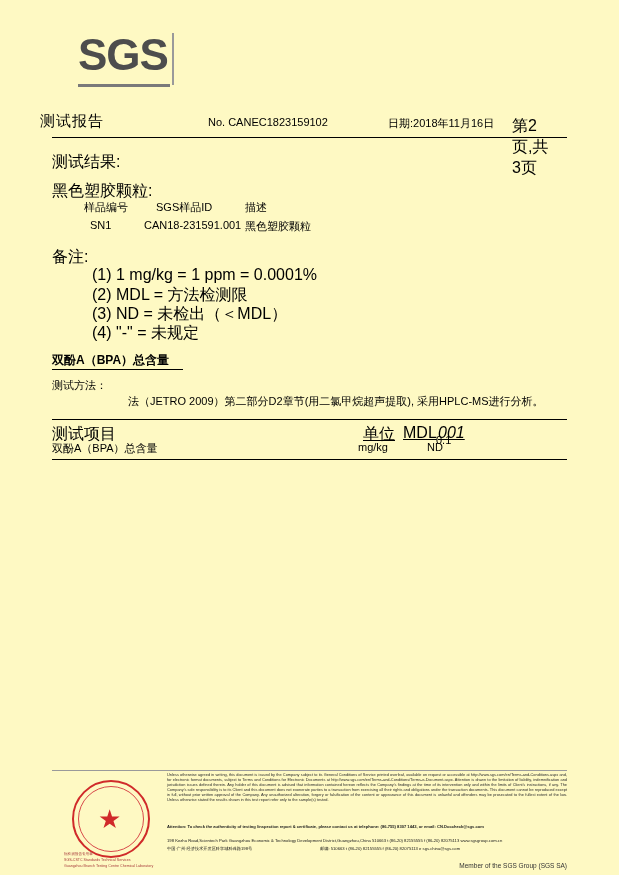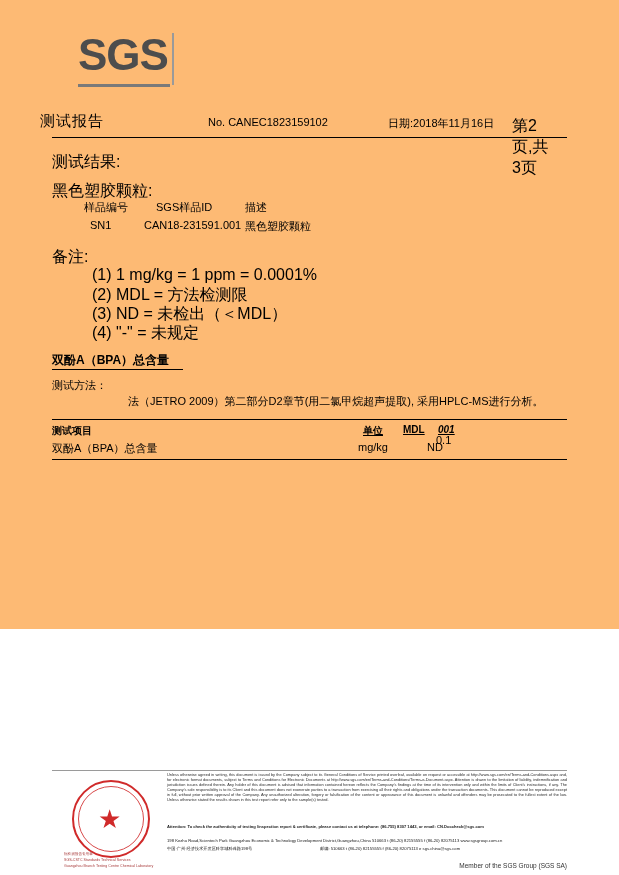--- a/index.html
+++ b/index.html
@@ -11,22 +11,22 @@
     width: 619px;
     height: 875px;
     font-family: "Liberation Sans", sans-serif;
     color: #1a1a1a;
     position: relative;
     overflow: hidden;
   }
   .page {
     position: relative;
     width: 619px;
-    height: 629px;
-    background: #fdba74;
+    height: 875px;
+    background: #fef9c3;
   }
 
   
   .logo-wrap {
     position: absolute;
     left: 78px;
     top: 33px;
     width: 100px;
     height: 52px;
   }
@@ -146,21 +146,21 @@
   }
 
   .lbl-method { position: absolute; left: 52px; top: 378px; font-size: 11px; color: #000; white-space: nowrap;}
   .method-l1 { position: absolute; left: 128px; top: 378px; font-size: 11px; color: #000; white-space: nowrap;}
   .method-l2 { position: absolute; left: 128px; top: 394px; font-size: 11px; color: #000; white-space: nowrap; text-align: right;}
 
   
   .res-line-top {
     position: absolute; left: 52px; top: 419px; width: 515px; height: 1px; background: #000;
   }
-  .res-hdr { position: absolute; font-size: 10px; color: #000; white-space: nowrap; font-weight: bold;}
+  .res-hdr { position: absolute; font-size: 16px; color: #000; white-space: nowrap;}
   .rh-item { left: 52px; top: 424px; }
   .rh-unit { left: 363px; top: 424px; text-decoration: underline;}
   .rh-mdl  { left: 403px; top: 424px; text-decoration: underline;}
   .rh-001  { left: 438px; top: 424px; text-decoration: underline; font-style: italic;}
 
   .res-row { position: absolute; font-size: 11px; color: #000; white-space: nowrap;}
   .rr-item { left: 52px; top: 441px; }
   .rr-unit { left: 358px; top: 441px; }
   .rr-mdl  { left: 408px; top: 434px; padding-left: 28px; }
   .rr-val  { left: 427px; top: 441px; text-align: right; }

